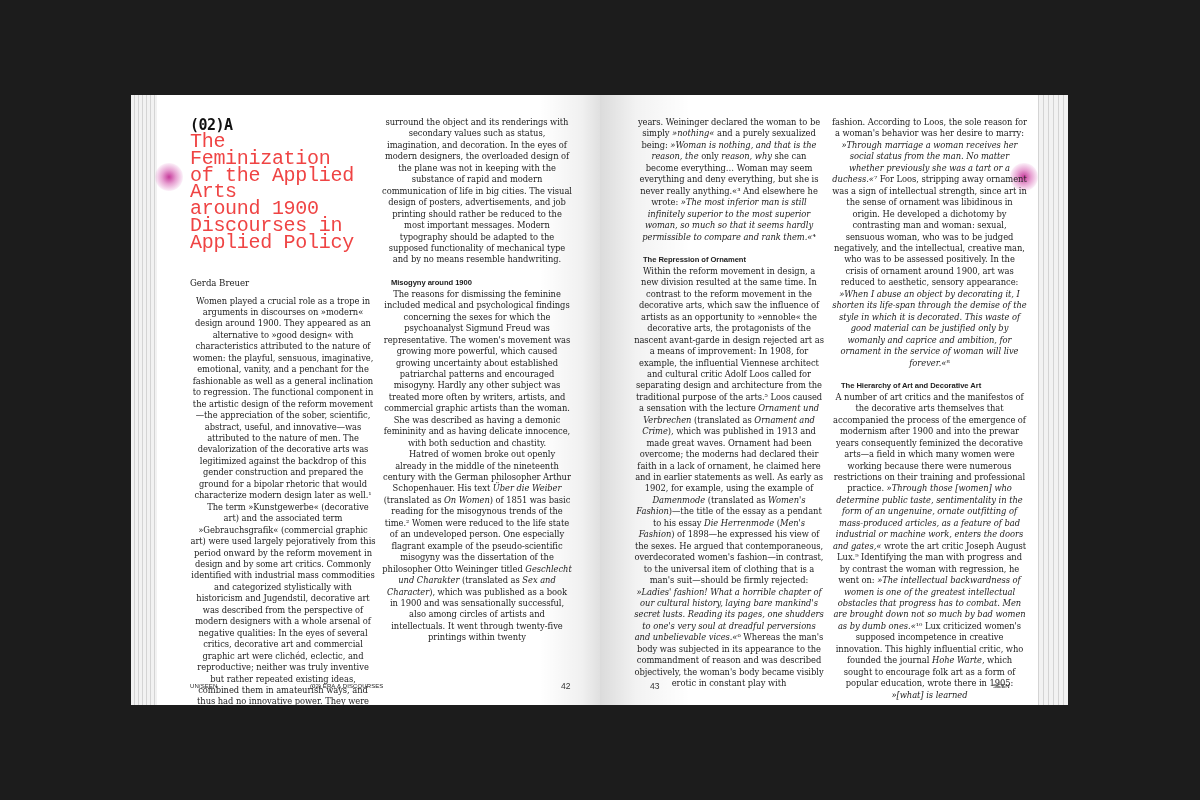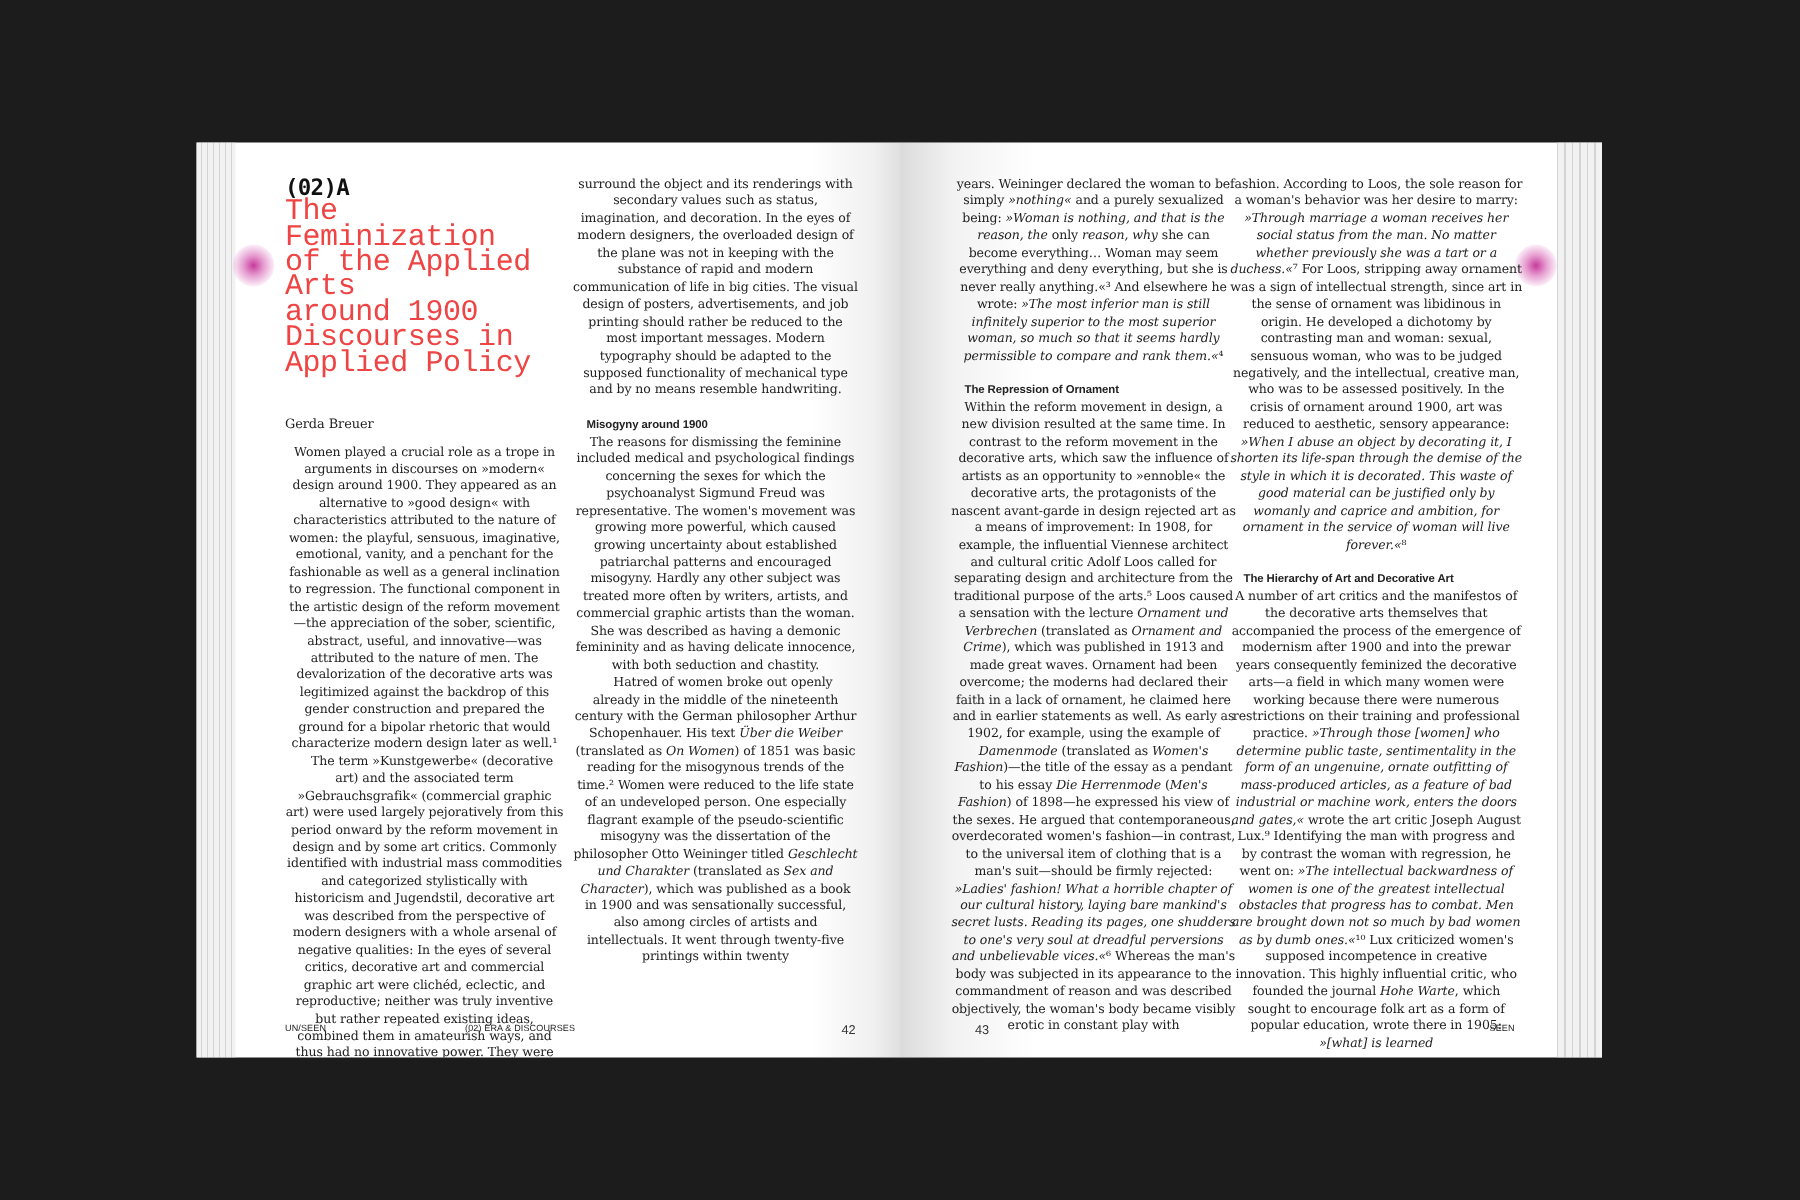--- a/index.html
+++ b/index.html
@@ -45,21 +45,21 @@
   .col p { margin: 0; text-align: center; }
   .col p.indent { text-indent: 10px; }
   .col em { font-style: italic; }
   .col .subhead {
     font-family: "Liberation Sans", sans-serif; font-size: 7.6px; line-height: 11.45px;
     margin: 11.45px 0 0 9px; color: #222; font-weight: 700;
   }
   .col-1 { left: 59px; }
   .col-2 { left: 251px; width: 190px; }
   .col-3 { left: 34px; width: 190px; }
-  .col-4 { left: 220px; width: 195px; }
+  .col-4 { left: 232px; width: 195px; }
 
   .section-num {
     font-family: "DejaVu Sans Mono", monospace; font-weight: bold; font-size: 15px; line-height: 17px; color: #111;
     letter-spacing: -0.5px;
   }
   .title {
     font-size: 20px; line-height: 16.8px; color: #ef4444; margin: 0; font-weight: normal; letter-spacing: -0.3px; font-family: Liberation Mono, monospace;
   }
   .author { font-size: 8.6px; line-height: 11px; margin-top: 26px; margin-bottom: 7px; color: #222; }
 

